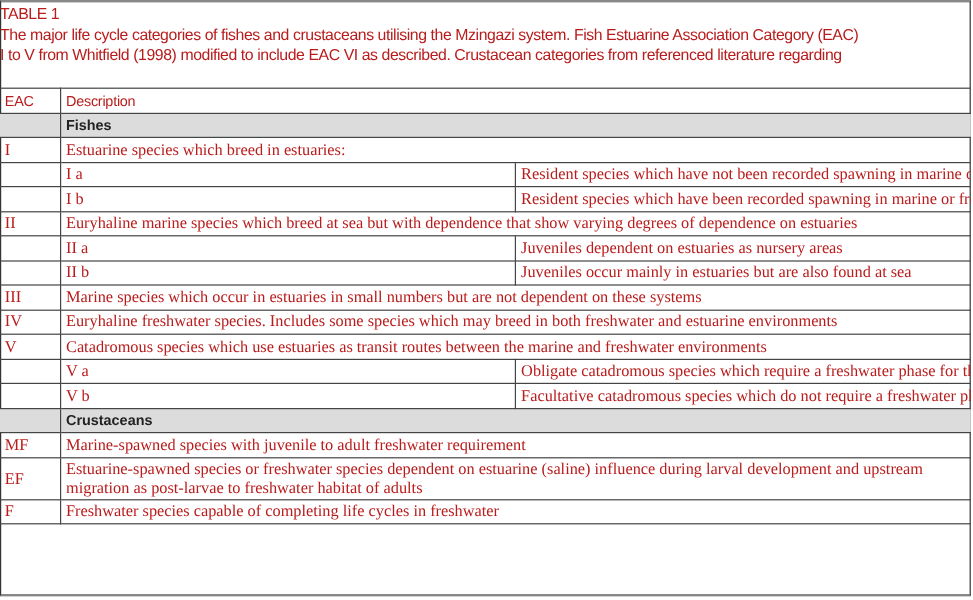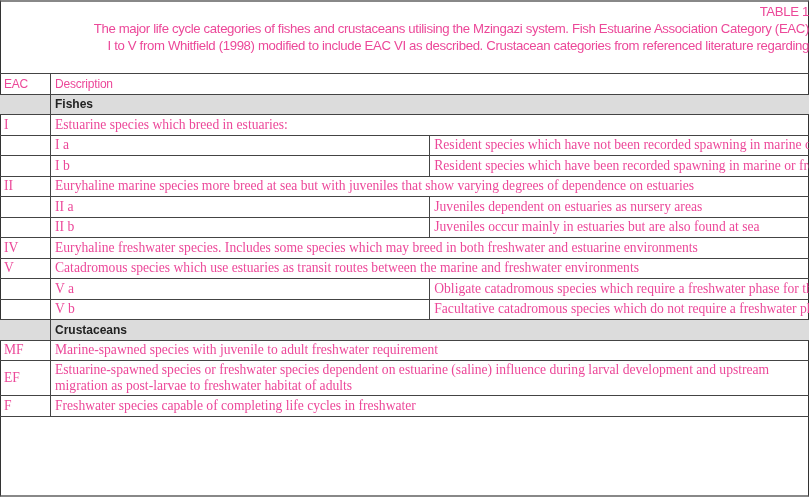--- a/index.html
+++ b/index.html
@@ -5,35 +5,35 @@
   html, body { margin: 0; padding: 0; background: #ffffff; }
   body { width: 811px; height: 500px; overflow: hidden; position: relative; }
   .frame {
     position: absolute; left: 0; top: 0; width: 809px; height: 497px;
     border-left: 1px solid #333; border-right: 1px solid #333;
     border-top: 2px solid #888; border-bottom: 2px solid #888;
     box-sizing: border-box;
   }
   .caption {
     position: absolute; left: 0; top: 3px; width: 809px;
-    text-align: right;
+    text-align: left;
     font-family: "Liberation Sans", sans-serif;
-    font-size: 13.2px; line-height: 17px; color: #ec4899;
+    font-size: 13.2px; line-height: 17px; color: #b91c1c;
     letter-spacing: -0.35px;
     font-stretch: condensed;
   }
   .caption .t { display: block; }
   table {
     position: absolute; left: 0; top: 73px; width: 809px;
     border-collapse: collapse; table-layout: fixed;
   }
   td {
     border-top: 1px solid #444; border-bottom: 1px solid #444;
     padding: 0 0 0 4px; height: 19.5px; vertical-align: middle;
-    font-family: "Liberation Serif", serif; font-size: 13.6px; color: #ec4899;
+    font-family: "Liberation Serif", serif; font-size: 13.6px; color: #b91c1c;
     white-space: nowrap; overflow: hidden;
   }
   td.c1 { width: 46px; border-right: 1px solid #444; }
   td.c2 { width: 36px; border-right: 1px solid #444; }
   td.hdr { font-family: "Liberation Sans", sans-serif; font-size: 12px; letter-spacing: -0.2px; }
   tr.group td { background: #dcdcdc; font-family: "Liberation Sans", sans-serif; font-size: 12px; font-weight: bold; color: #222; }
   tr.group td.label { font-weight: bold; margin-left: 14px; }
   td.wrap { white-space: normal; line-height: 16px; padding-top: 1px; padding-bottom: 1px; }
 </style>
 </head>
@@ -68,31 +68,35 @@
         <td class="c2">I a</td>
         <td>Resident species which have not been recorded spawning in marine or freshwater environments</td>
       </tr>
       <tr>
         <td class="c1"></td>
         <td class="c2">I b</td>
         <td>Resident species which have been recorded spawning in marine or freshwater environments</td>
       </tr>
       <tr>
         <td class="c1">II</td>
-        <td colspan="2">Euryhaline marine species more breed at sea but with juveniles that show varying degrees of dependence on estuaries</td>
+        <td colspan="2">Euryhaline marine species which breed at sea but with dependence that show varying degrees of dependence on estuaries</td>
       </tr>
       <tr>
         <td class="c1"></td>
         <td class="c2">II a</td>
         <td>Juveniles dependent on estuaries as nursery areas</td>
       </tr>
       <tr>
         <td class="c1"></td>
         <td class="c2">II b</td>
         <td>Juveniles occur mainly in estuaries but are also found at sea</td>
+      </tr>
+      <tr>
+        <td class="c1">III</td>
+        <td colspan="2">Marine species which occur in estuaries in small numbers but are not dependent on these systems</td>
       </tr>
       <tr>
         <td class="c1">IV</td>
         <td colspan="2">Euryhaline freshwater species. Includes some species which may breed in both freshwater and estuarine environments</td>
       </tr>
       <tr>
         <td class="c1">V</td>
         <td colspan="2">Catadromous species which use estuaries as transit routes between the marine and freshwater environments</td>
       </tr>
       <tr>

